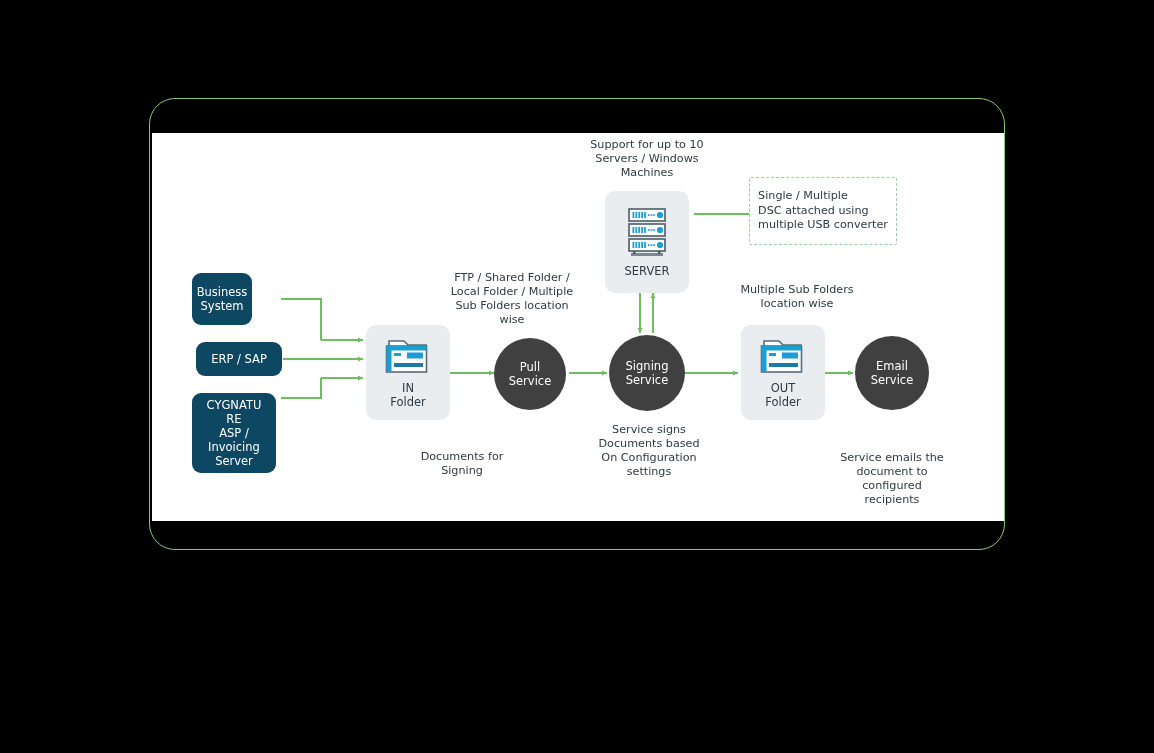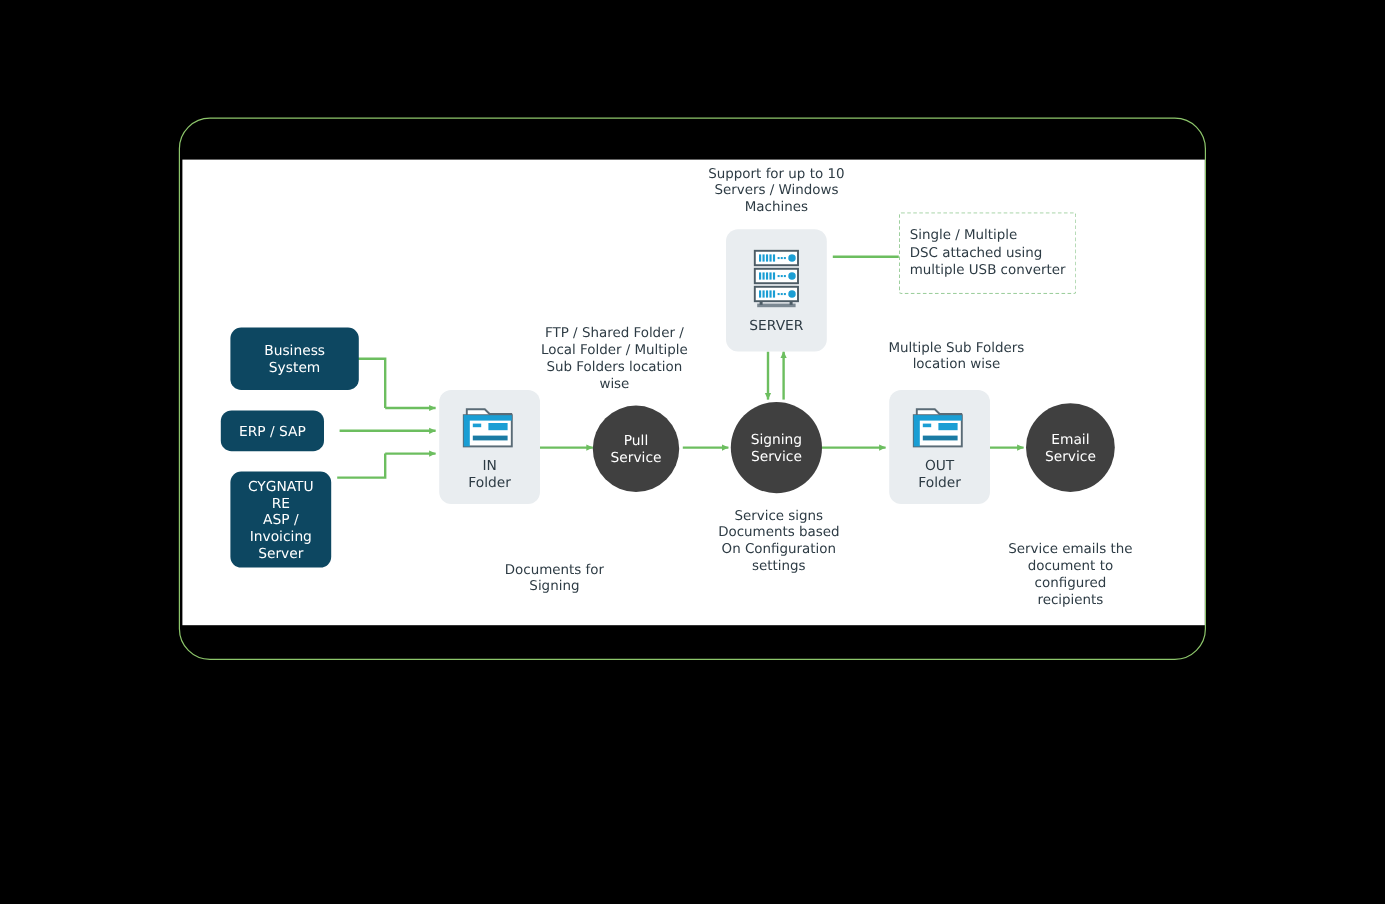--- a/index.html
+++ b/index.html
@@ -160,43 +160,43 @@
         <path d="M673,240 L701,240" marker-end="url(#ah)"></path>
 
         <path d="M488,160 L488,200" marker-end="url(#ah)"></path>
 
         <path d="M501,200 L501,160" marker-end="url(#ah)"></path>
 
         <path d="M542,81 L597,81"></path>
       </g>
     </svg>
 
-    <div class="node src-box" style="left:40px; top:140px; width:107px; height:52px;">
+    <div class="node src-box" style="left:40px; top:140px; width:60px; height:52px;">
       <span style="white-space:pre-line;">Business
 System</span>
     </div>
 
-    <div class="node src-box" style="left:32px; top:209px; width:86px; height:34px;">
+    <div class="node src-box" style="left:44px; top:209px; width:86px; height:34px;">
       <span style="white-space:pre-line;">ERP / SAP</span>
     </div>
 
     <div class="node src-box" style="left:40px; top:260px; width:84px; height:80px;">
       <span style="white-space:pre-line;">CYGNATU
 RE
 ASP /
 Invoicing
 Server</span>
     </div>
 
     <div class="caption" style="left:275px; top:138px; width:170px;">FTP / Shared Folder /
 Local Folder / Multiple
 Sub Folders location
 wise</div>
 
-    <div class="caption" style="left:235px; top:335px; width:150px;">Documents for
+    <div class="caption" style="left:235px; top:317px; width:150px;">Documents for
 Signing</div>
 
     <div class="node grey-box" style="left:214px; top:192px; width:84px; height:95px;">
       <span class="icon-wrap">
         <svg width="46" height="38" viewBox="0 0 46 38" xmlns="http://www.w3.org/2000/svg">
           <path d="M4 4 h15 l4 4 h18 v4 H4 z" fill="#ffffff" stroke="#5a6b76" stroke-width="1.6"></path>
           <rect x="1.5" y="9" width="40" height="26" fill="#ffffff" stroke="#5a6b76" stroke-width="1.6"></rect>
           <rect x="1.5" y="9" width="5" height="26" fill="#1a9ed4"></rect>
           <rect x="1.5" y="9" width="40" height="4.5" fill="#1a9ed4"></rect>
           <rect x="9" y="16" width="7" height="3" fill="#1a9ed4"></rect>

